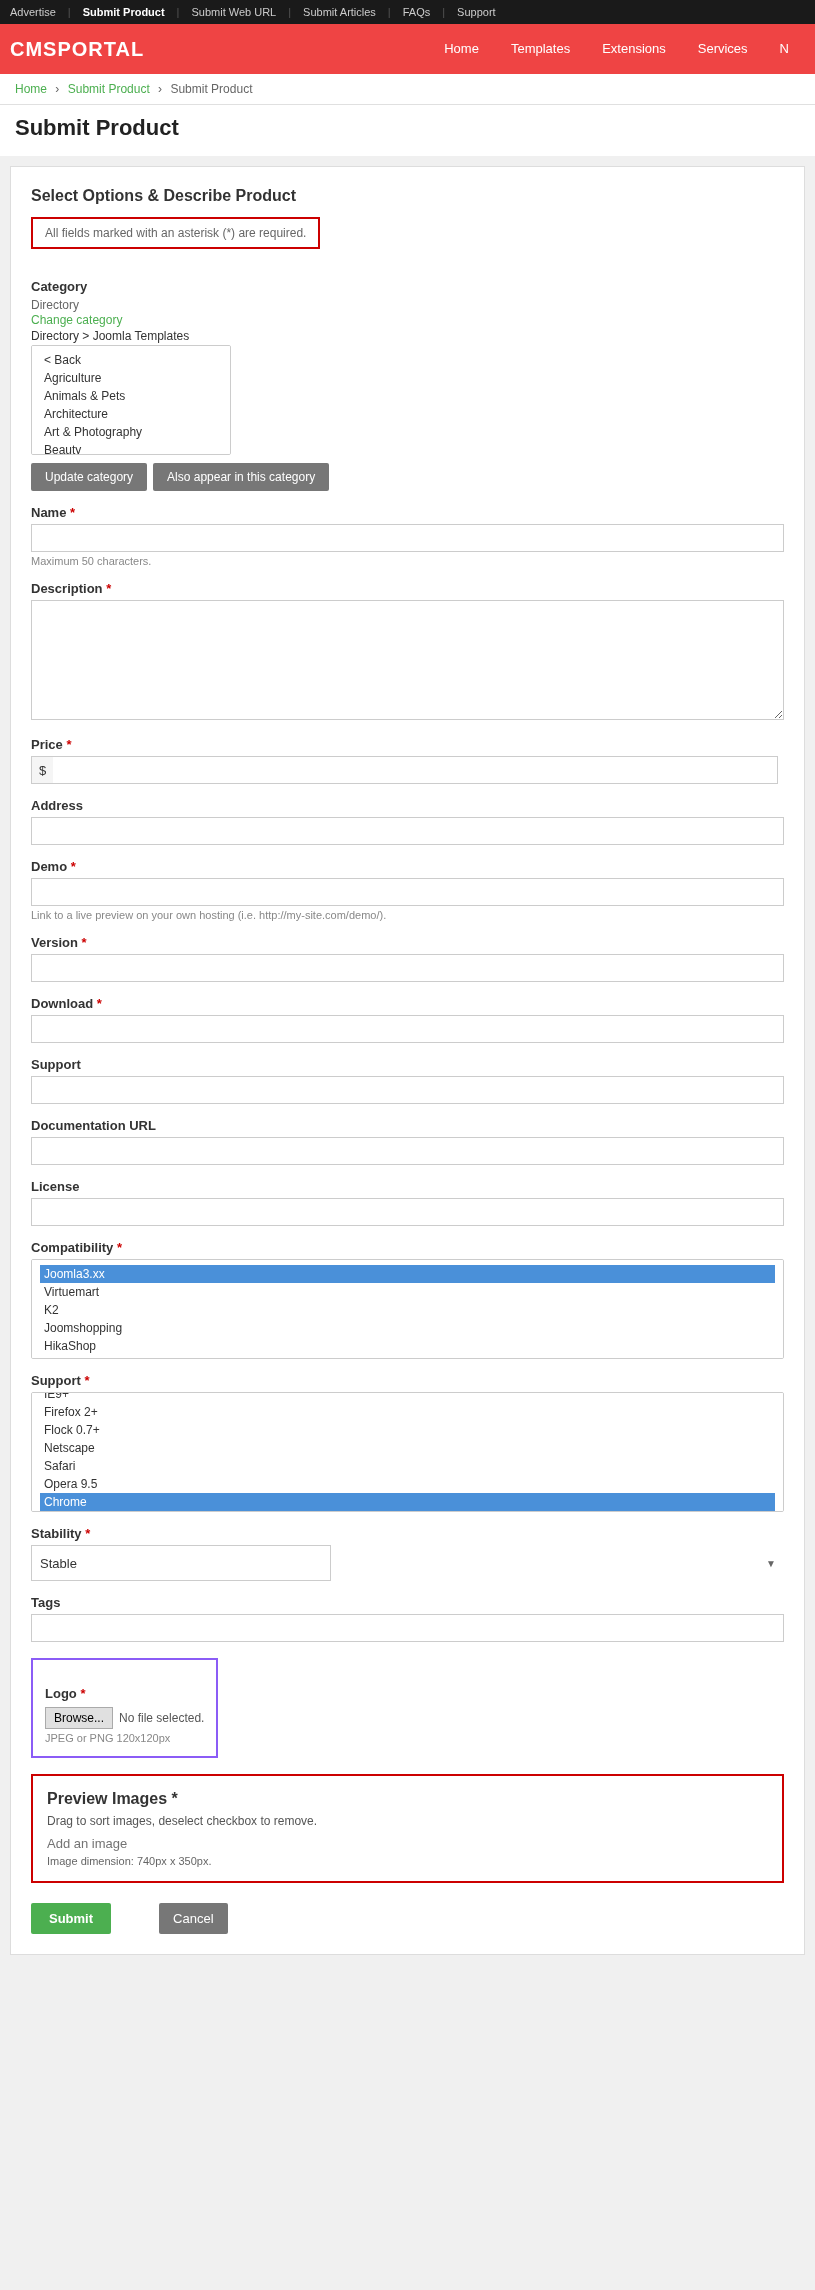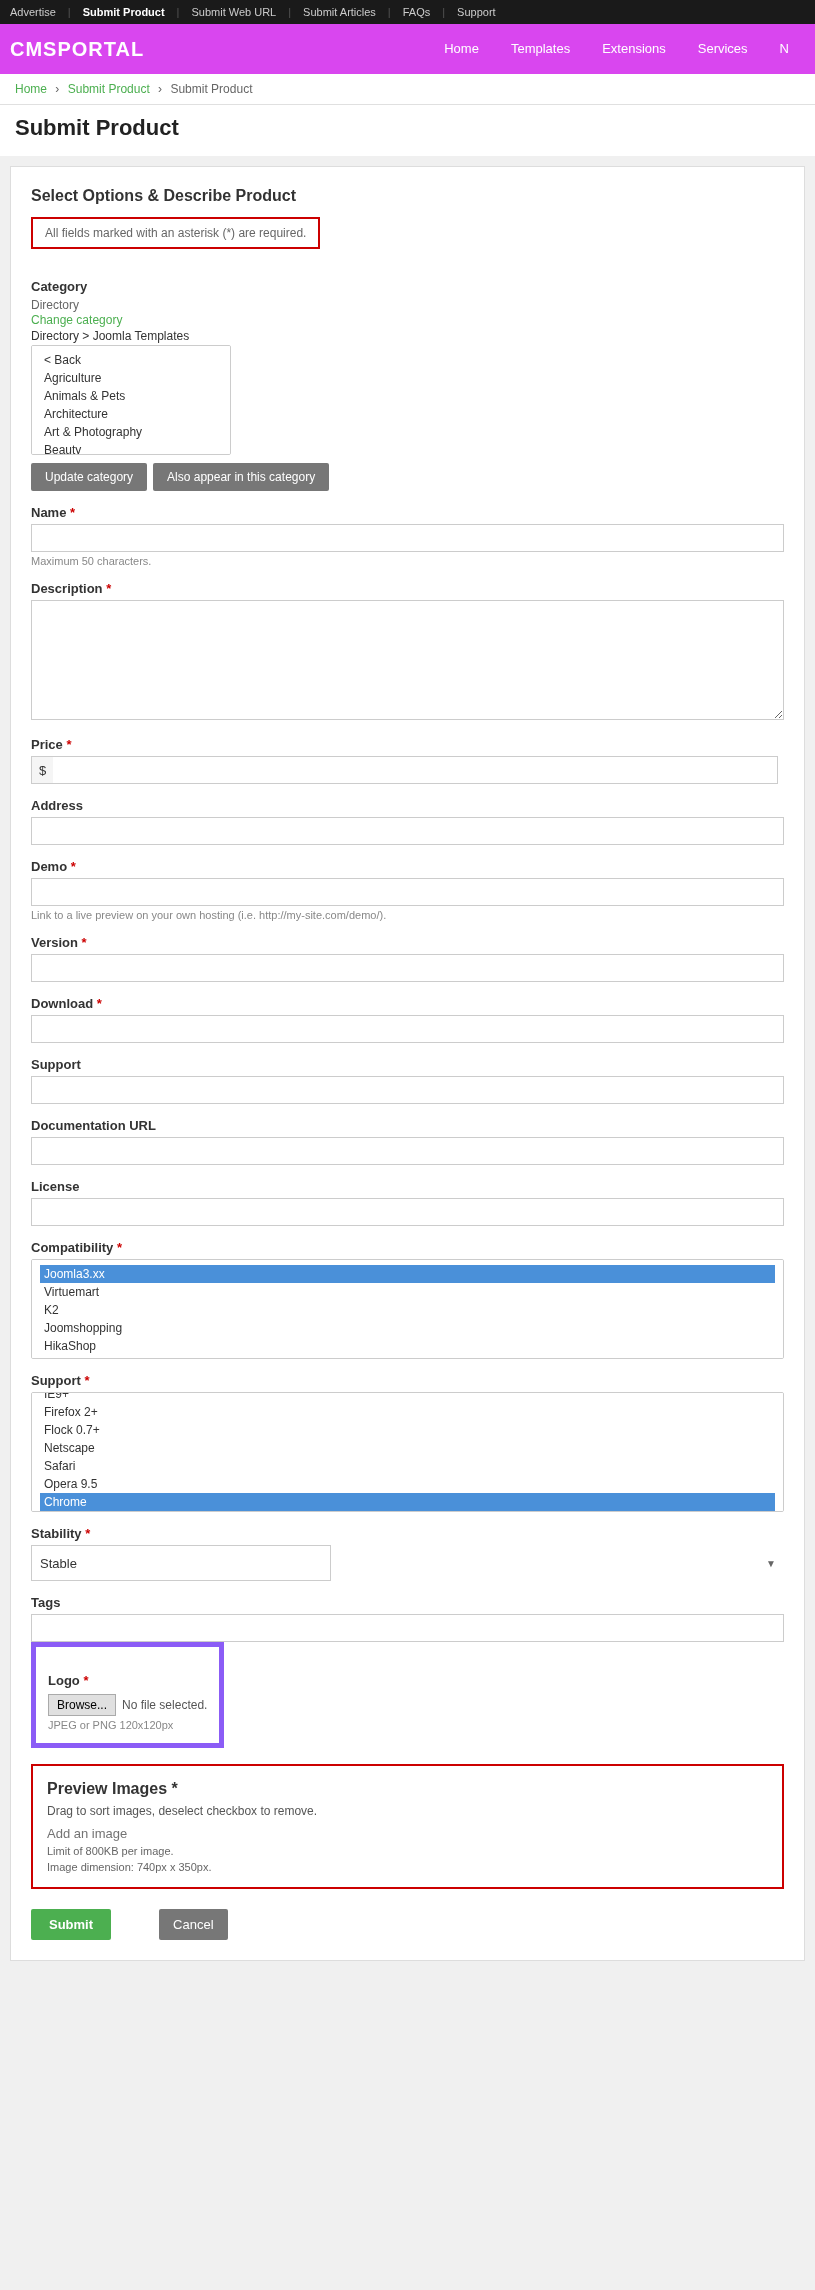--- a/index.html
+++ b/index.html
@@ -4,21 +4,21 @@
   <style>
     * { box-sizing: border-box; margin: 0; padding: 0; }
     body { font-family: Arial, sans-serif; font-size: 13px; color: #333; background: #f0f0f0; width: 815px; }
 
     
     .topbar { background: #1a1a1a; color: #ccc; font-size: 11px; padding: 6px 10px; display: flex; gap: 12px; align-items: center; }
     .topbar a { color: #ccc; text-decoration: none; }
     .topbar-sep { color: #555; }
 
     
-    .navbar { background: #d946ef; padding: 13px 10px; display: flex; align-items: center; height: 50px; }
+    .navbar { background: #ef4444; padding: 13px 10px; display: flex; align-items: center; height: 50px; }
     .logo { color: #fff; font-size: 20px; font-weight: bold; letter-spacing: 1px; margin-right: auto; }
     .nav-links { display: flex; gap: 0; }
     .nav-links a { color: #fff; text-decoration: none; padding: 0 16px; line-height: 50px; font-size: 13px; }
 
     
     .breadcrumb { background: #fff; padding: 8px 15px; font-size: 12px; color: #666; border-bottom: 1px solid #e0e0e0; }
     .breadcrumb a { color: #4caf50; text-decoration: none; }
     .breadcrumb .sep { margin: 0 5px; }
 
     
@@ -67,21 +67,21 @@
     
     .listbox { width: 100%; height: 100px; border: 1px solid #ccc; font-size: 12px; }
     .listbox option { padding: 2px 4px; }
 
     
     .select-wrap { position: relative; }
     .select-wrap select { width: 300px; height: 36px; appearance: none; padding-right: 8px; }
     .select-arrow { position: absolute; right: 8px; top: 50%; transform: translateY(-50%); pointer-events: none; font-size: 10px; color: #666; }
 
     
-    .logo-section { border: 5px solid #8b5cf6; padding: 12px; display: inline-block; }
+    .logo-section { border: 2px solid #8b5cf6; padding: 12px; margin-top: 16px; display: inline-block; }
     .browse-btn { background: #e0e0e0; border: 1px solid #aaa; padding: 3px 8px; font-size: 12px; cursor: pointer; }
     .no-file { font-size: 12px; color: #555; margin-left: 6px; }
 
     
     .preview-section { border: 2px solid #cc0000; padding: 14px; margin-top: 16px; }
     .preview-section .section-title { color: #333; margin-bottom: 6px; }
     .preview-section .drag-hint { font-size: 12px; color: #555; margin-bottom: 8px; }
     .add-image-link { color: #737373; font-size: 13px; font-weight: normal; cursor: pointer; }
     .preview-hint { font-size: 11px; color: #666; margin-top: 4px; }
 
@@ -308,21 +308,20 @@
     <div class="field-hint">JPEG or PNG 120x120px</div>
   </div>
 
   
   <div class="preview-section">
     <div class="section-title">
       <span>Preview Images</span> <span class="req">*</span>
     </div>
     <div class="drag-hint">Drag to sort images, deselect checkbox to remove.</div>
     <a class="add-image-link">Add an image</a>
-    <div class="preview-hint">Limit of 800KB per image.</div>
     <div class="preview-hint">Image dimension: 740px x 350px.</div>
   </div>
 
   
   <div class="submit-row">
     <button class="btn-submit">Submit</button>
     <button class="btn-cancel">Cancel</button>
   </div>
 
 </div>

